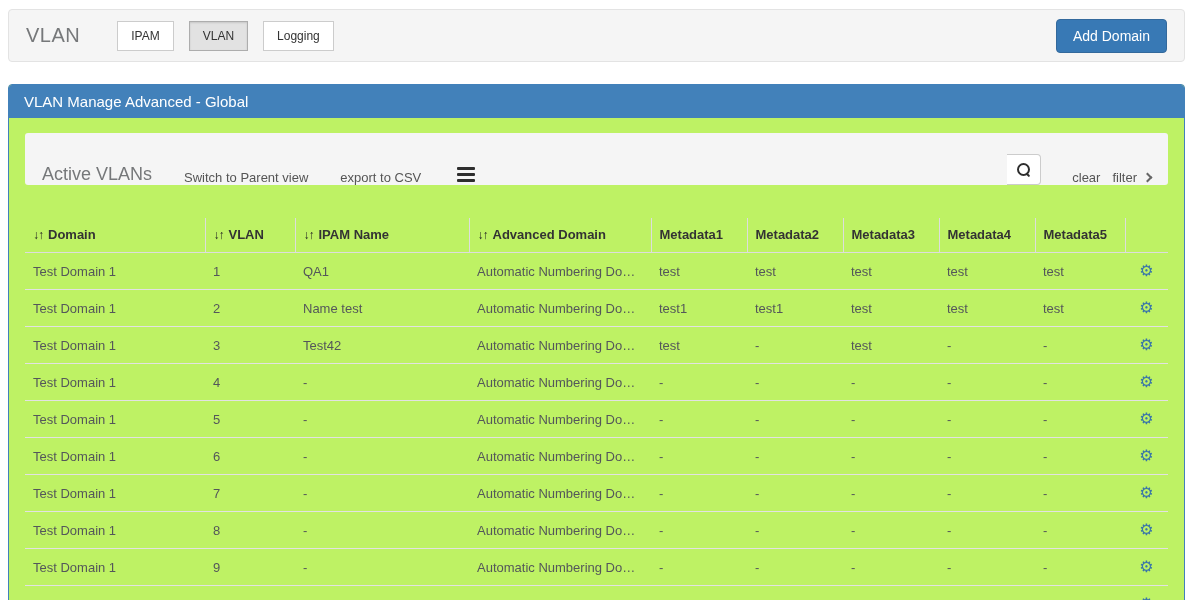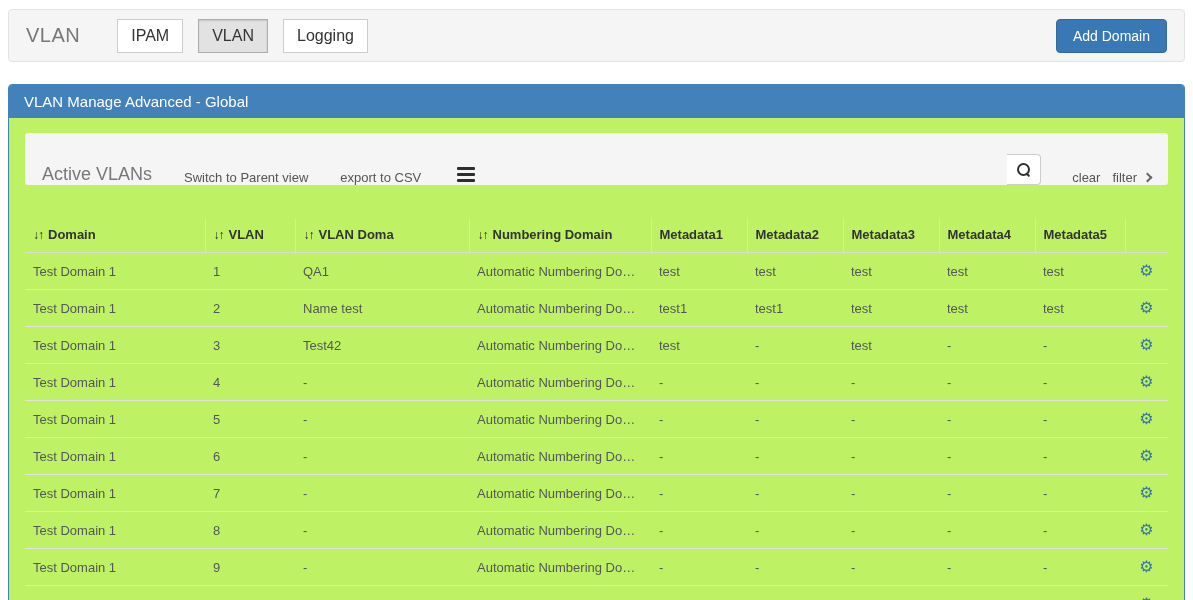--- a/index.html
+++ b/index.html
@@ -4,21 +4,21 @@
 <style>
   * { box-sizing: border-box; margin: 0; padding: 0; }
   html, body { width: 1193px; height: 600px; overflow: hidden; background: #fff;
     font-family: "Liberation Sans", sans-serif; }
 
   
   .topbar { margin: 9px 8px 0 8px; height: 53px; background: #f5f5f5;
     border: 1px solid #e3e3e3; border-radius: 4px; display: flex; align-items: center;
     padding: 0 17px; }
   .page-title { font-size: 20px; color: #76787a; margin-right: 37px; letter-spacing: .5px; }
-  .tab-btn { font-size: 16px; color: #333; background: #fff; border: 1px solid #ccc;
+  .tab-btn { font-size: 12px; color: #333; background: #fff; border: 1px solid #ccc;
     border-radius: 0; padding: 7px 13px; margin-right: 15px; cursor: pointer; }
   .tab-btn.active { background: #e2e2e2; border-color: #adadad;
     box-shadow: inset 0 1px 2px rgba(0,0,0,.12); }
   .topbar .spacer { flex: 1; }
   .action-btn { font-size: 14px; color: #fff; border: 1px solid transparent;
     border-radius: 4px; padding: 8px 16px; margin-left: 22px; cursor: pointer; }
   .action-btn.primary { background: #3879b5; border-color: #33699c; margin-left: 24px; }
   .action-btn.success { background: #5cb85c; border-color: #4cae4c; }
 
   
@@ -116,22 +116,22 @@
           <col style="width:96px">
           <col style="width:96px">
           <col style="width:96px">
         <col style="width:90px">
           <col style="width:43px">
       </colgroup>
       <thead>
         <tr>
             <th><span class="sort-icon">↓↑</span><span>Domain</span></th>
             <th><span class="sort-icon">↓↑</span><span>VLAN</span></th>
-            <th><span class="sort-icon">↓↑</span><span>VLAN Doma</span></th>
-            <th><span class="sort-icon">↓↑</span><span>Numbering Domain</span></th>
+            <th><span class="sort-icon">↓↑</span><span>IPAM Name</span></th>
+            <th><span class="sort-icon">↓↑</span><span>Advanced Domain</span></th>
             <th><span>Metadata1</span></th>
             <th><span>Metadata2</span></th>
             <th><span>Metadata3</span></th>
             <th><span>Metadata4</span></th>
             <th><span>Metadata5</span></th>
             <th><span></span></th>
           </tr>
       </thead>
       <tbody>
           <tr>

